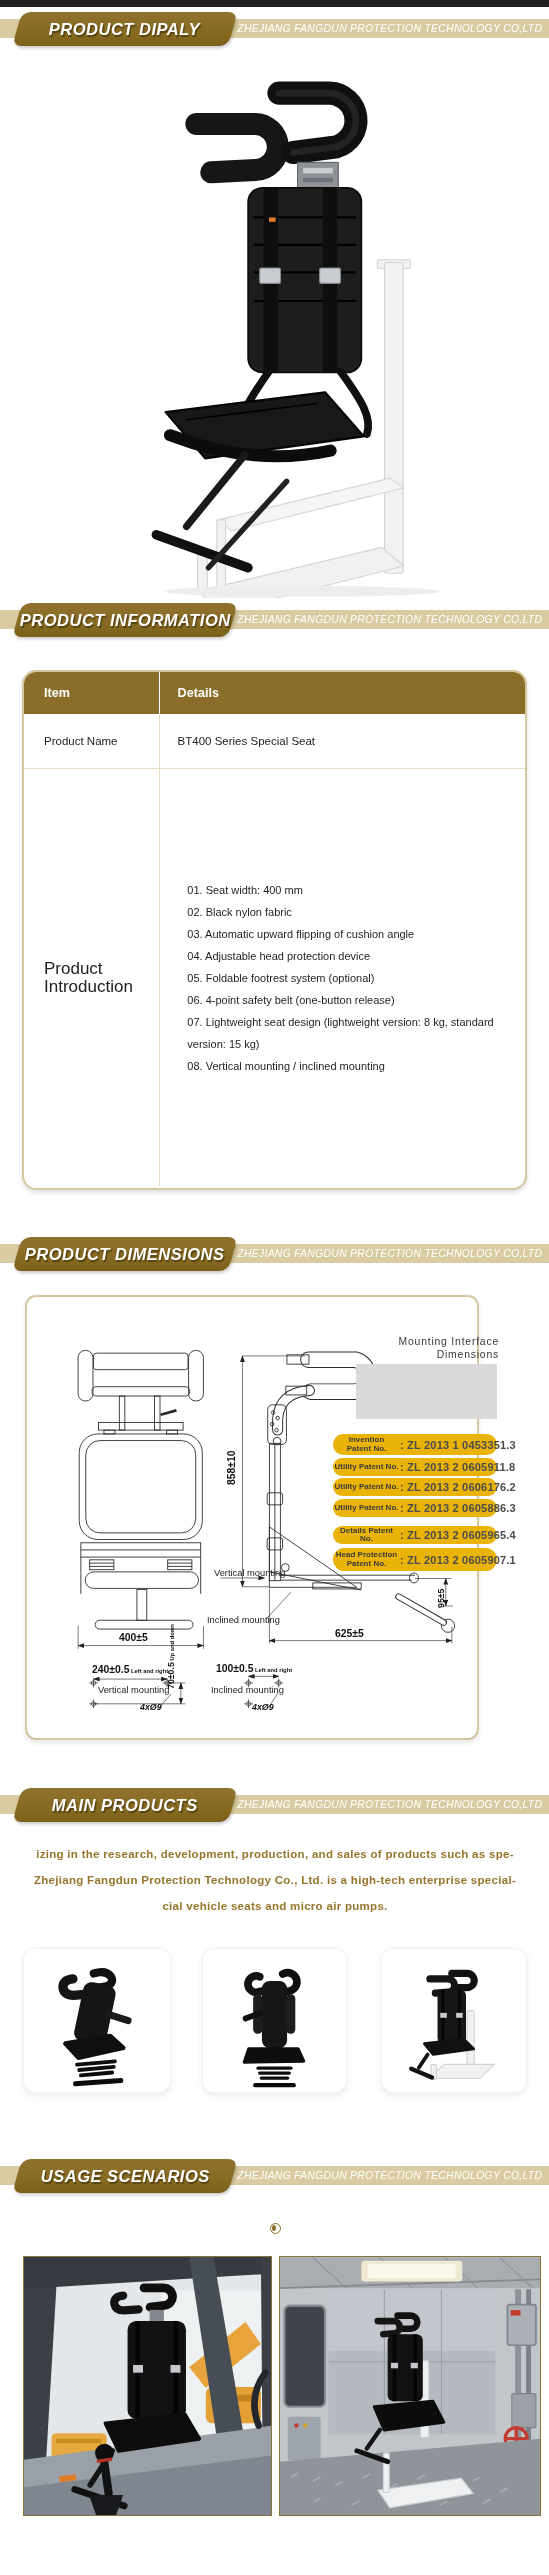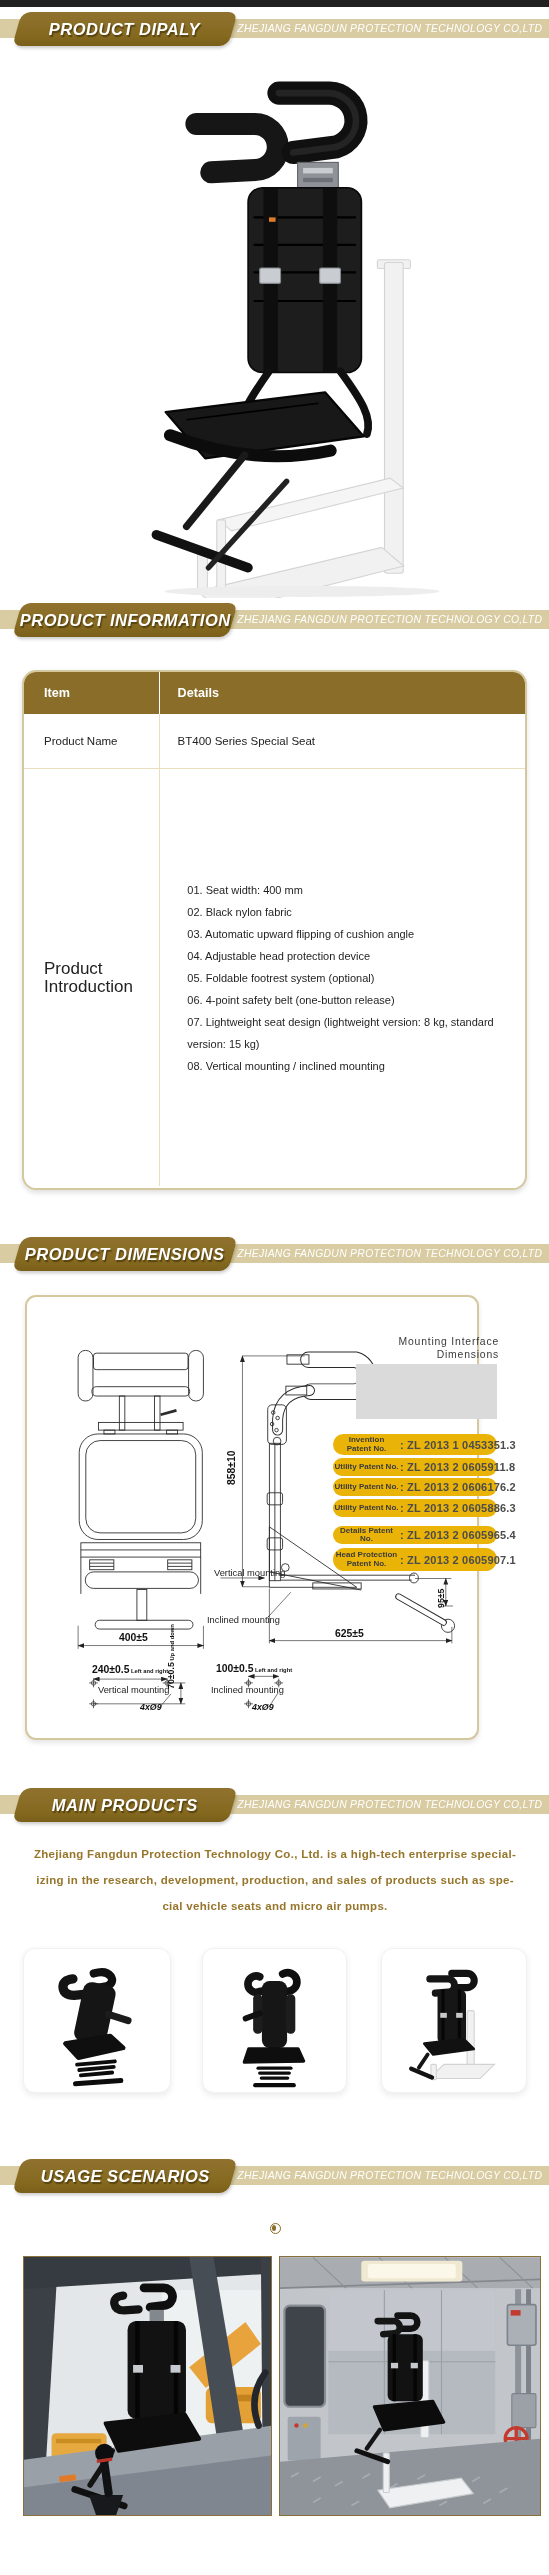--- a/index.html
+++ b/index.html
@@ -401,22 +401,22 @@
     <div class="watermark">
       <span class="slashes">///////////////</span>
       <span>ZHEJIANG FANGDUN PROTECTION TECHNOLOGY CO,LTD</span>
     </div>
     <div class="badge">
       <span class="badge-text">MAIN PRODUCTS</span>
     </div>
   </div>
 
   <div class="gold-par">
+    <div>izing in the research, development, production, and sales of products such as spe-</div>
     <div>Zhejiang Fangdun Protection Technology Co., Ltd. is a high-tech enterprise special-</div>
-    <div>izing in the research, development, production, and sales of products such as spe-</div>
     <div>cial vehicle seats and micro air pumps.</div>
   </div>
 
   <div class="prod-card" style="left:22.5px;width:148px">
     <svg width="115" height="132" viewBox="0 0 210 240">
       <g fill="none" stroke-linecap="round">
         <path d="M62,34 q-20,2 -18,17 q2,13 20,13 l32,-3" stroke="#141414" stroke-width="17"></path>
         <path d="M100,24 q22,-7 31,5 q7,11 -6,18 l-22,4" stroke="#101010" stroke-width="15"></path>
       </g>
       <rect x="72" y="42" width="60" height="110" rx="16" transform="rotate(12 102 97)" fill="#151515"></rect>

